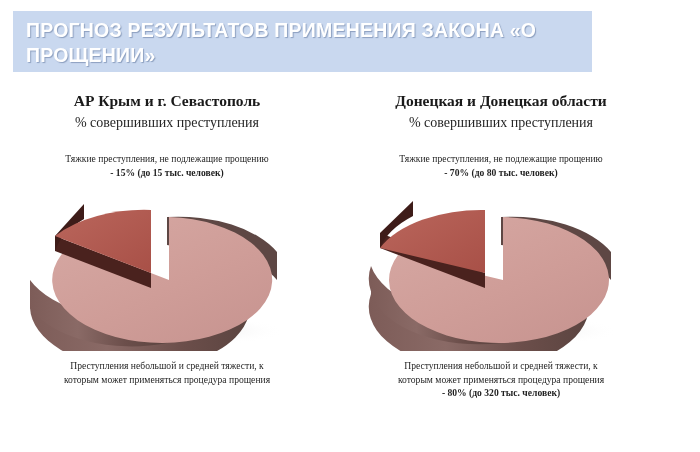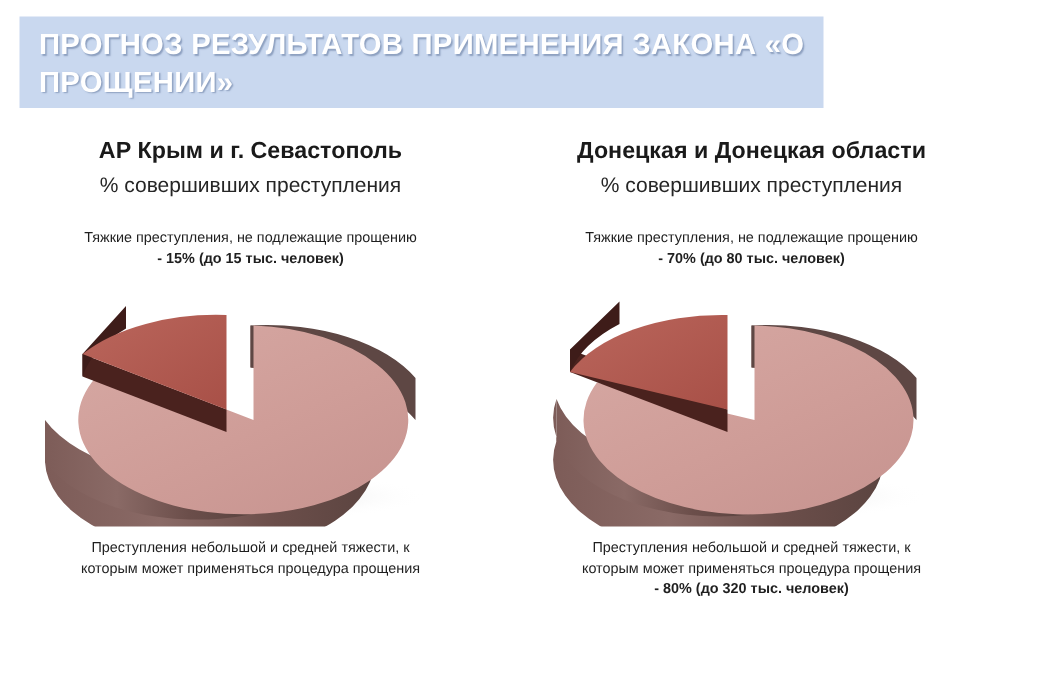--- a/index.html
+++ b/index.html
@@ -14,21 +14,21 @@
     color: #231f20;
     overflow: hidden;
     position: relative;
   }
 
   
   .header-band {
     position: absolute;
     left: 13px;
     top: 11px;
-    width: 536px;
+    width: 579px;
     height: 61px;
     background: #c9d8ef;
     box-sizing: border-box;
     padding: 7px 0 0 13px;
   }
   .header-title {
     font-size: 19.5px;
     font-weight: bold;
     color: #ffffff;
     letter-spacing: 0.2px;
@@ -39,20 +39,21 @@
   }
 
   
   .panels {
     position: absolute;
     left: 0;
     top: 82px;
     width: 620px;
     height: 370px;
     display: flex;
+    font-family: Liberation Serif, serif;
   }
   .panel {
     width: 350px;
     height: 370px;
     position: relative;
     display: flex;
     flex-direction: column;
     align-items: center;
   }
 

